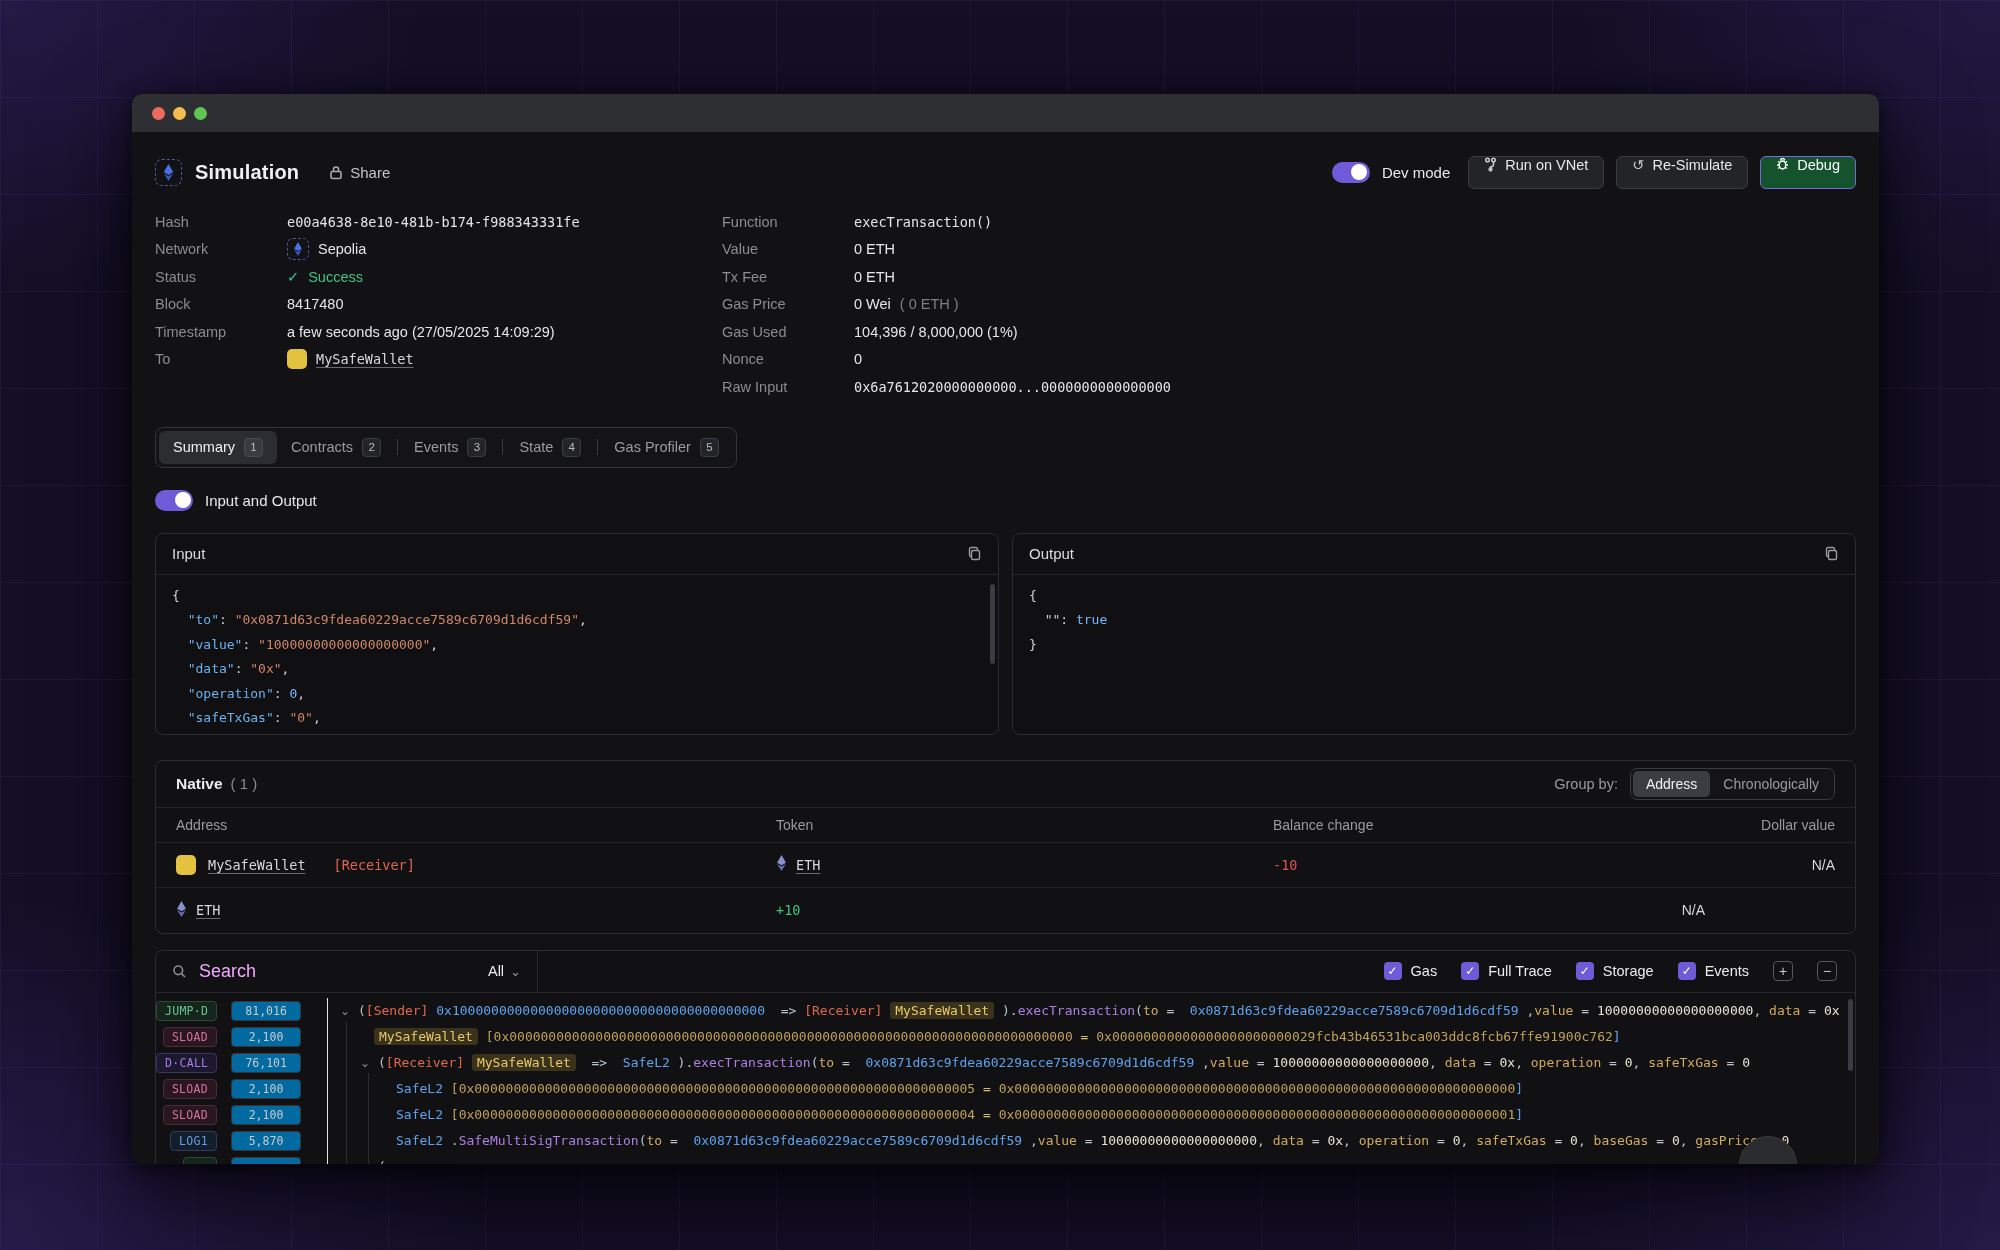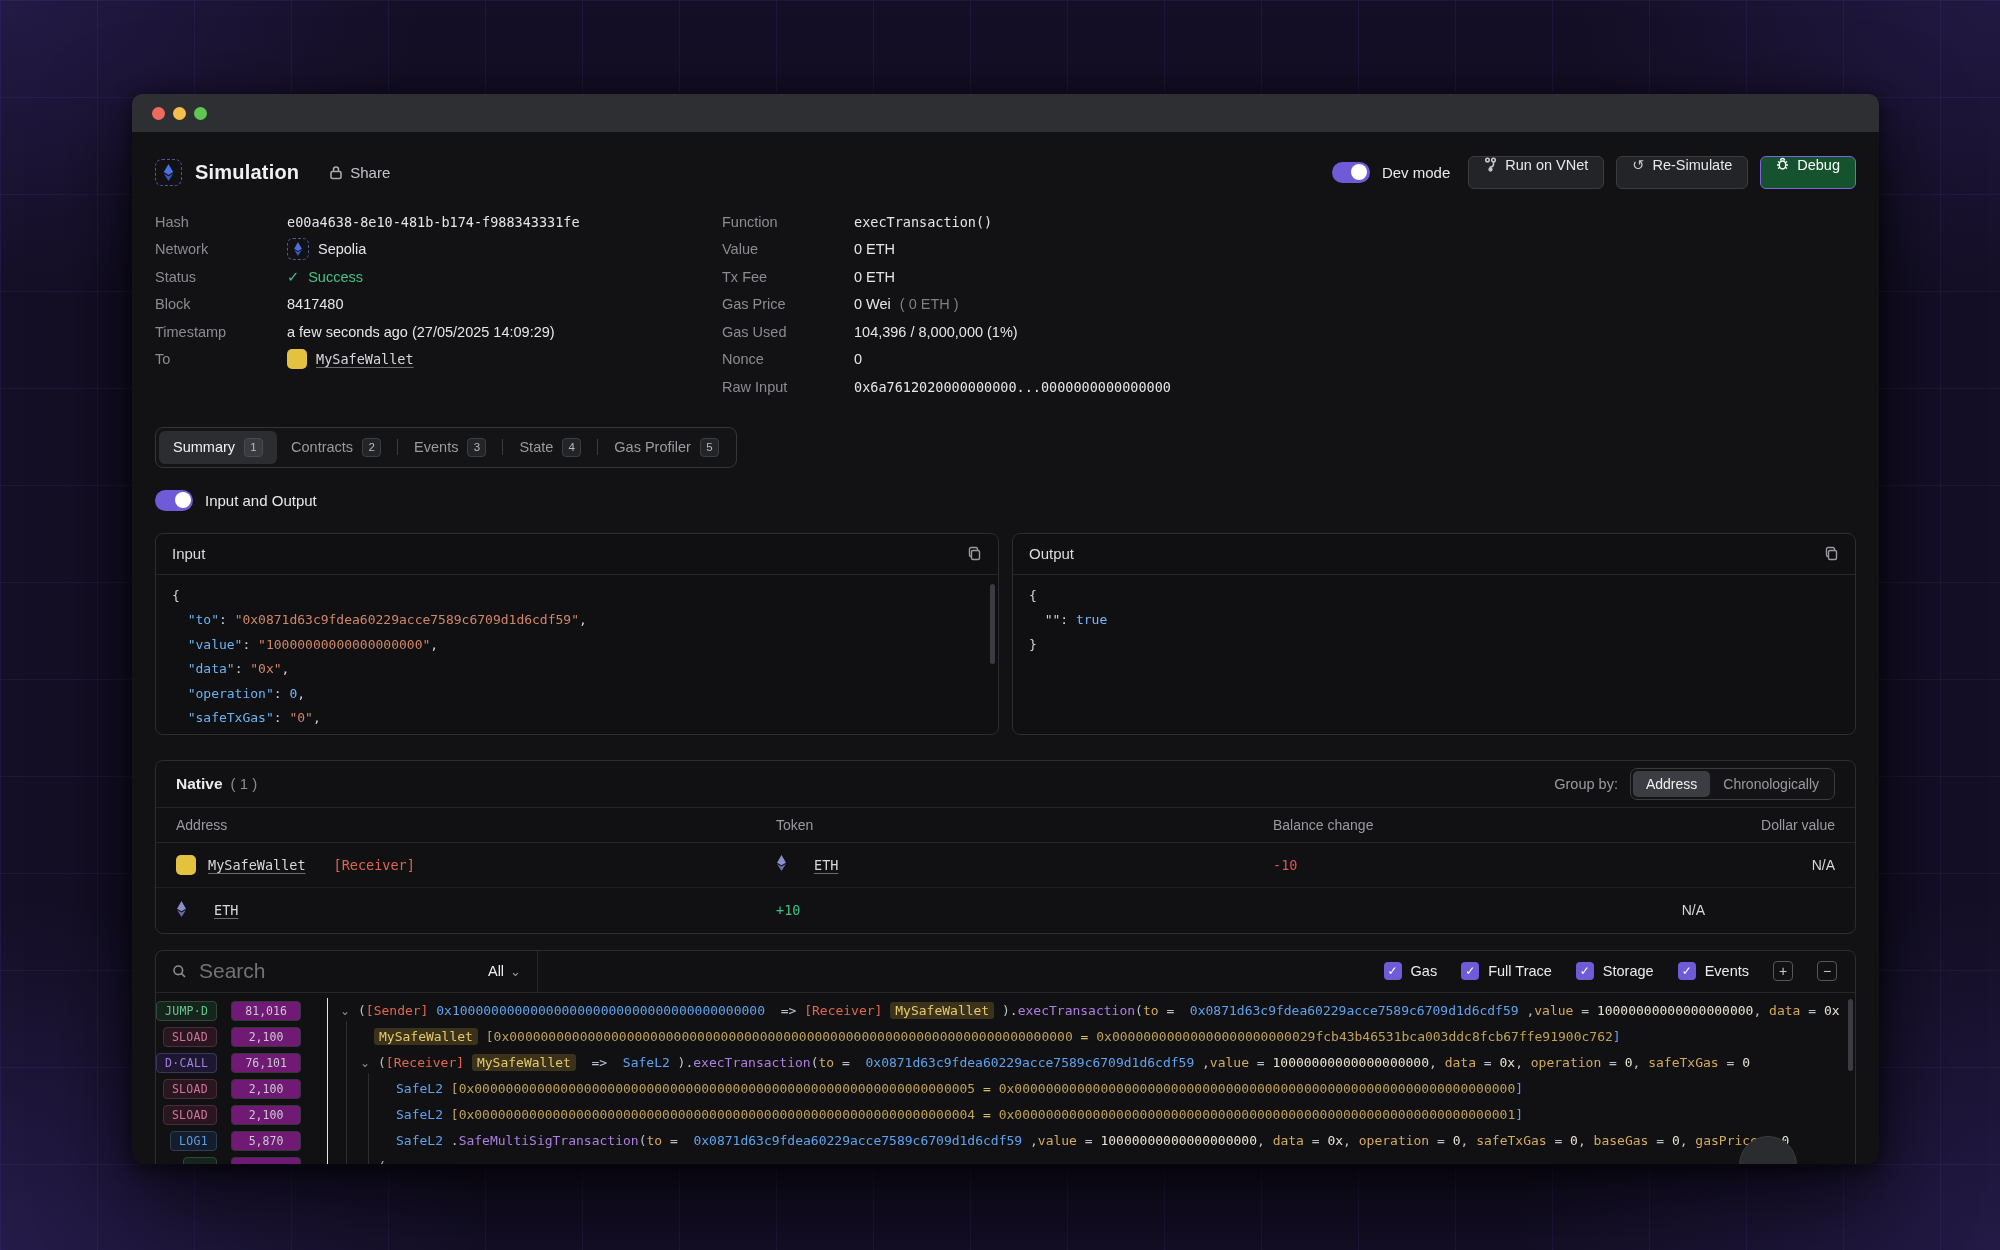--- a/index.html
+++ b/index.html
@@ -91,45 +91,45 @@
   .seg{ display:flex; border:1px solid #3a3b3f; border-radius:7px; padding:2px; background:#141416;}
   .seg-opt{ padding:5px 13px; border-radius:5px; color:#9a9aa1; font-size:14px; cursor:pointer;}
   .seg-opt.active{ background:#3c3d42; color:#f0f0f2; }
   .tbl-head, .tbl-row{ display:grid; grid-template-columns:600px 497px 1fr 130px; align-items:center; padding:0 20px;}
   .tbl-head{ height:36px; border-top:1px solid #242528; border-bottom:1px solid #242528; color:#9a9aa1; font-size:14px;}
   .tbl-head .right, .tbl-row .right{ text-align:right; }
   .tbl-row{ height:45px; border-bottom:1px solid #1e1f22; font-size:13.5px;}
   .tbl-row:last-child{ border-bottom:none; }
   .cell-addr{ display:flex; align-items:center; gap:12px; }
   .tag{ font-family:"DejaVu Sans Mono", monospace; color:#e0654f; margin-left:16px; }
-  .cell-token{ display:flex; align-items:center; gap:27px; }
+  .cell-token{ display:flex; align-items:center; gap:9px; }
   .chg-neg{ color:#e05252; font-family:"DejaVu Sans Mono", monospace;}
   .chg-pos{ color:#3fc180; font-family:"DejaVu Sans Mono", monospace;}
   .dollar{ color:#d8d8dc; font-size:14px; }
 
   
   .trace{ margin-top:16px; border:1px solid #2c2d30; border-radius:8px 8px 0 0; background:#111113; overflow:hidden; height:220px; position:relative;}
   .trace-hd{ height:42px; display:flex; align-items:stretch; border-bottom:1px solid #26272a;}
   .search-box{ width:382px; display:flex; align-items:center; gap:12px; padding:0 16px; border-right:1px solid #26272a;}
-  .search-ph{ color:#737373; font-size:21px; flex:1;}
+  .search-ph{ color:#f0abfc; font-size:18px; flex:1;}
   .all-dd{ color:#ececef; font-size:14.5px; display:flex; align-items:center; gap:6px; cursor:pointer;}
   .chev{ color:#9a9aa1; font-size:13px; }
   .filters{ margin-left:auto; display:flex; align-items:center; gap:24px; padding-right:18px;}
   .chk{ display:flex; align-items:center; gap:9px; color:#ececef; font-size:14.5px; cursor:pointer;}
   .cbox{ width:18px; height:18px; border-radius:4px; background:#6f5bd8; color:#fff; font-size:12px; display:flex; align-items:center; justify-content:center;}
   .sqbtn{ width:20px; height:20px; border:1.5px solid #55565c; border-radius:4px; color:#c9c9cd; font-size:14px; display:flex; align-items:center; justify-content:center; cursor:pointer;}
   .trace-body{ position:relative; padding-top:5px;}
   .t-row{ display:flex; height:26px; align-items:center;}
   .t-gut{ width:172px; flex:none; display:flex; align-items:center; justify-content:flex-end; gap:14px; padding-right:26px; border-right:1px solid #e5e5e5; height:26px;}
   .op{ height:20px; padding:0 8px; border-radius:4px; font-family:"DejaVu Sans Mono", monospace; font-size:11.5px; display:flex; align-items:center; letter-spacing:.3px;}
   .op-green{ color:#63c78e; background:#15251c; border:1px solid #2c4a3a; min-width:34px; justify-content:center;}
   .op-pink{ color:#d4719e; background:#2a161f; border:1px solid #4a2c3a;}
   .op-purple{ color:#a27ee8; background:#1d1830; border:1px solid #3d3560;}
   .op-blue{ color:#5f9fe8; background:#131d2c; border:1px solid #2c3e5c;}
-  .gaschip{ width:70px; height:20px; border-radius:4px; background:#701a75; border:1px solid #35363a; color:#c9cacd;
+  .gaschip{ width:70px; height:20px; border-radius:4px; background:#0369a1; border:1px solid #35363a; color:#c9cacd;
             font-family:"DejaVu Sans Mono", monospace; font-size:11.5px; display:flex; align-items:center; justify-content:center;}
   .t-line{ flex:1; overflow:hidden; white-space:pre; font-family:"DejaVu Sans Mono", monospace; font-size:13px; padding-left:12px; display:flex; align-items:center;}
   .t-chev{ color:#8b8b92; font-size:12px; width:18px; flex:none; font-family:"Liberation Sans",sans-serif;}
   .sg-p{color:#b9c3cc}.sg-tag{color:#e2674e}.sg-addr{color:#5fa3ef}.sg-fn{color:#ad7fe3}
   .sg-key{color:#d3ab5e}.sg-val{color:#e8e2d0}.sg-sto{color:#bfa159}.sg-eq{color:#d8bd62}.sg-br{color:#5fa3ef}
   .sg-chip{color:#e8c96a;background:#3a321b;border-radius:3px;padding:1px 5px;}
   .guide{ position:absolute; width:1px; background:#2c2d31; }
   .fab{ position:absolute; right:82px; bottom:-30px; width:58px; height:58px; border-radius:50%; background:#2b2c30; border:1px solid #3a3b3f;}
 </style>
 </head>

